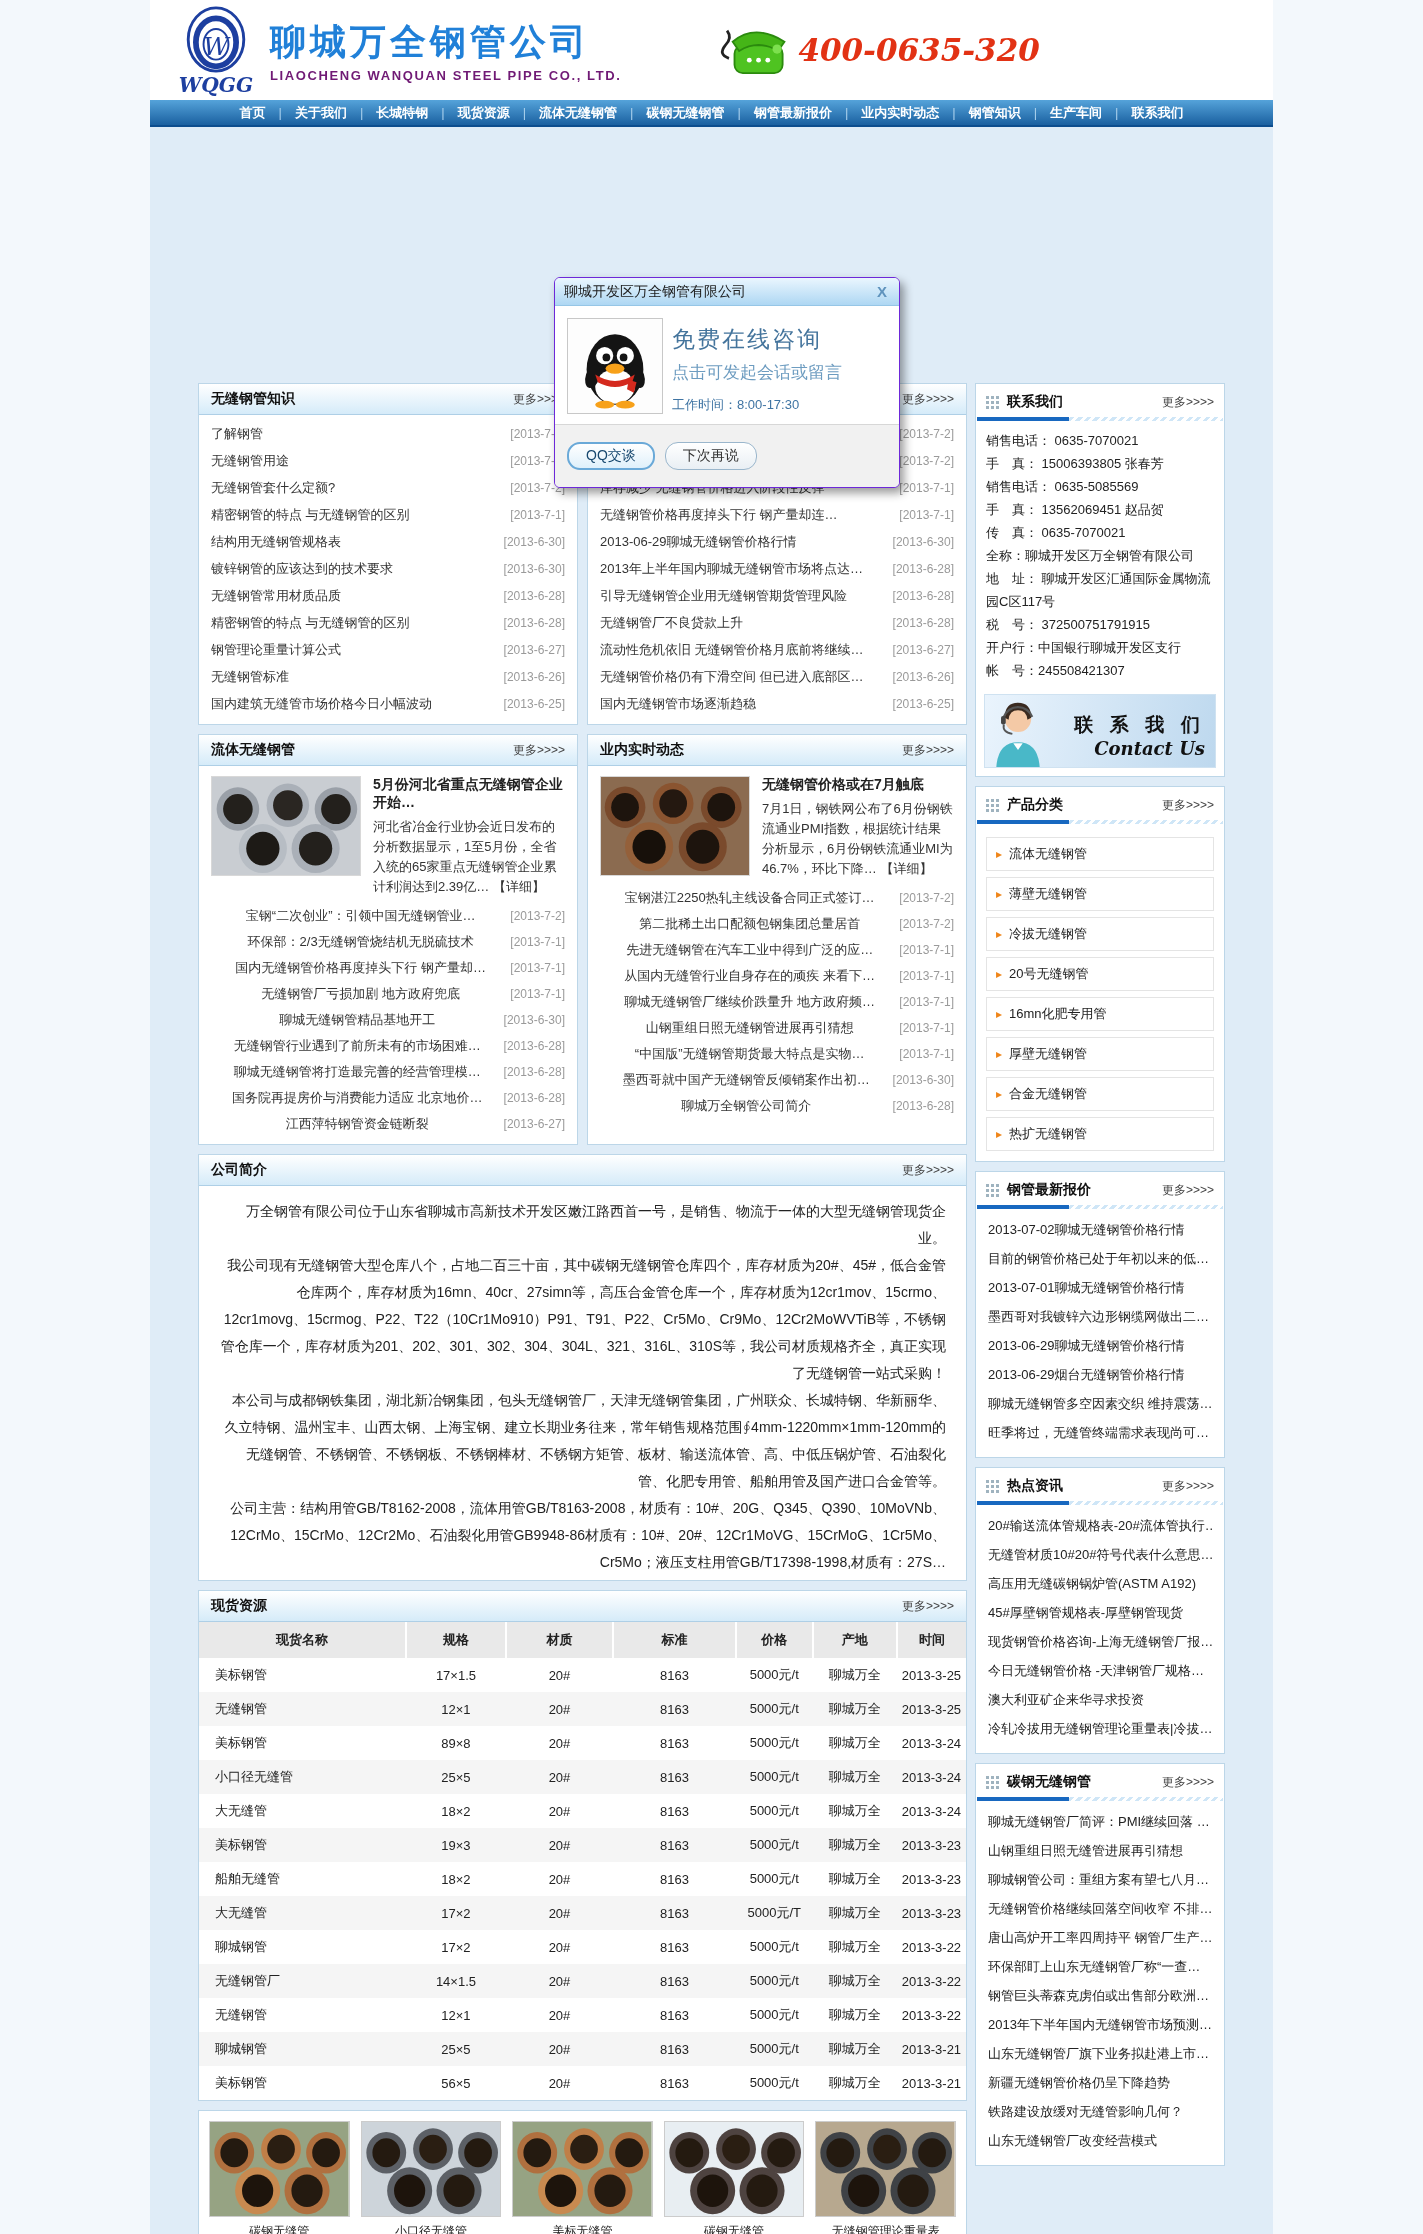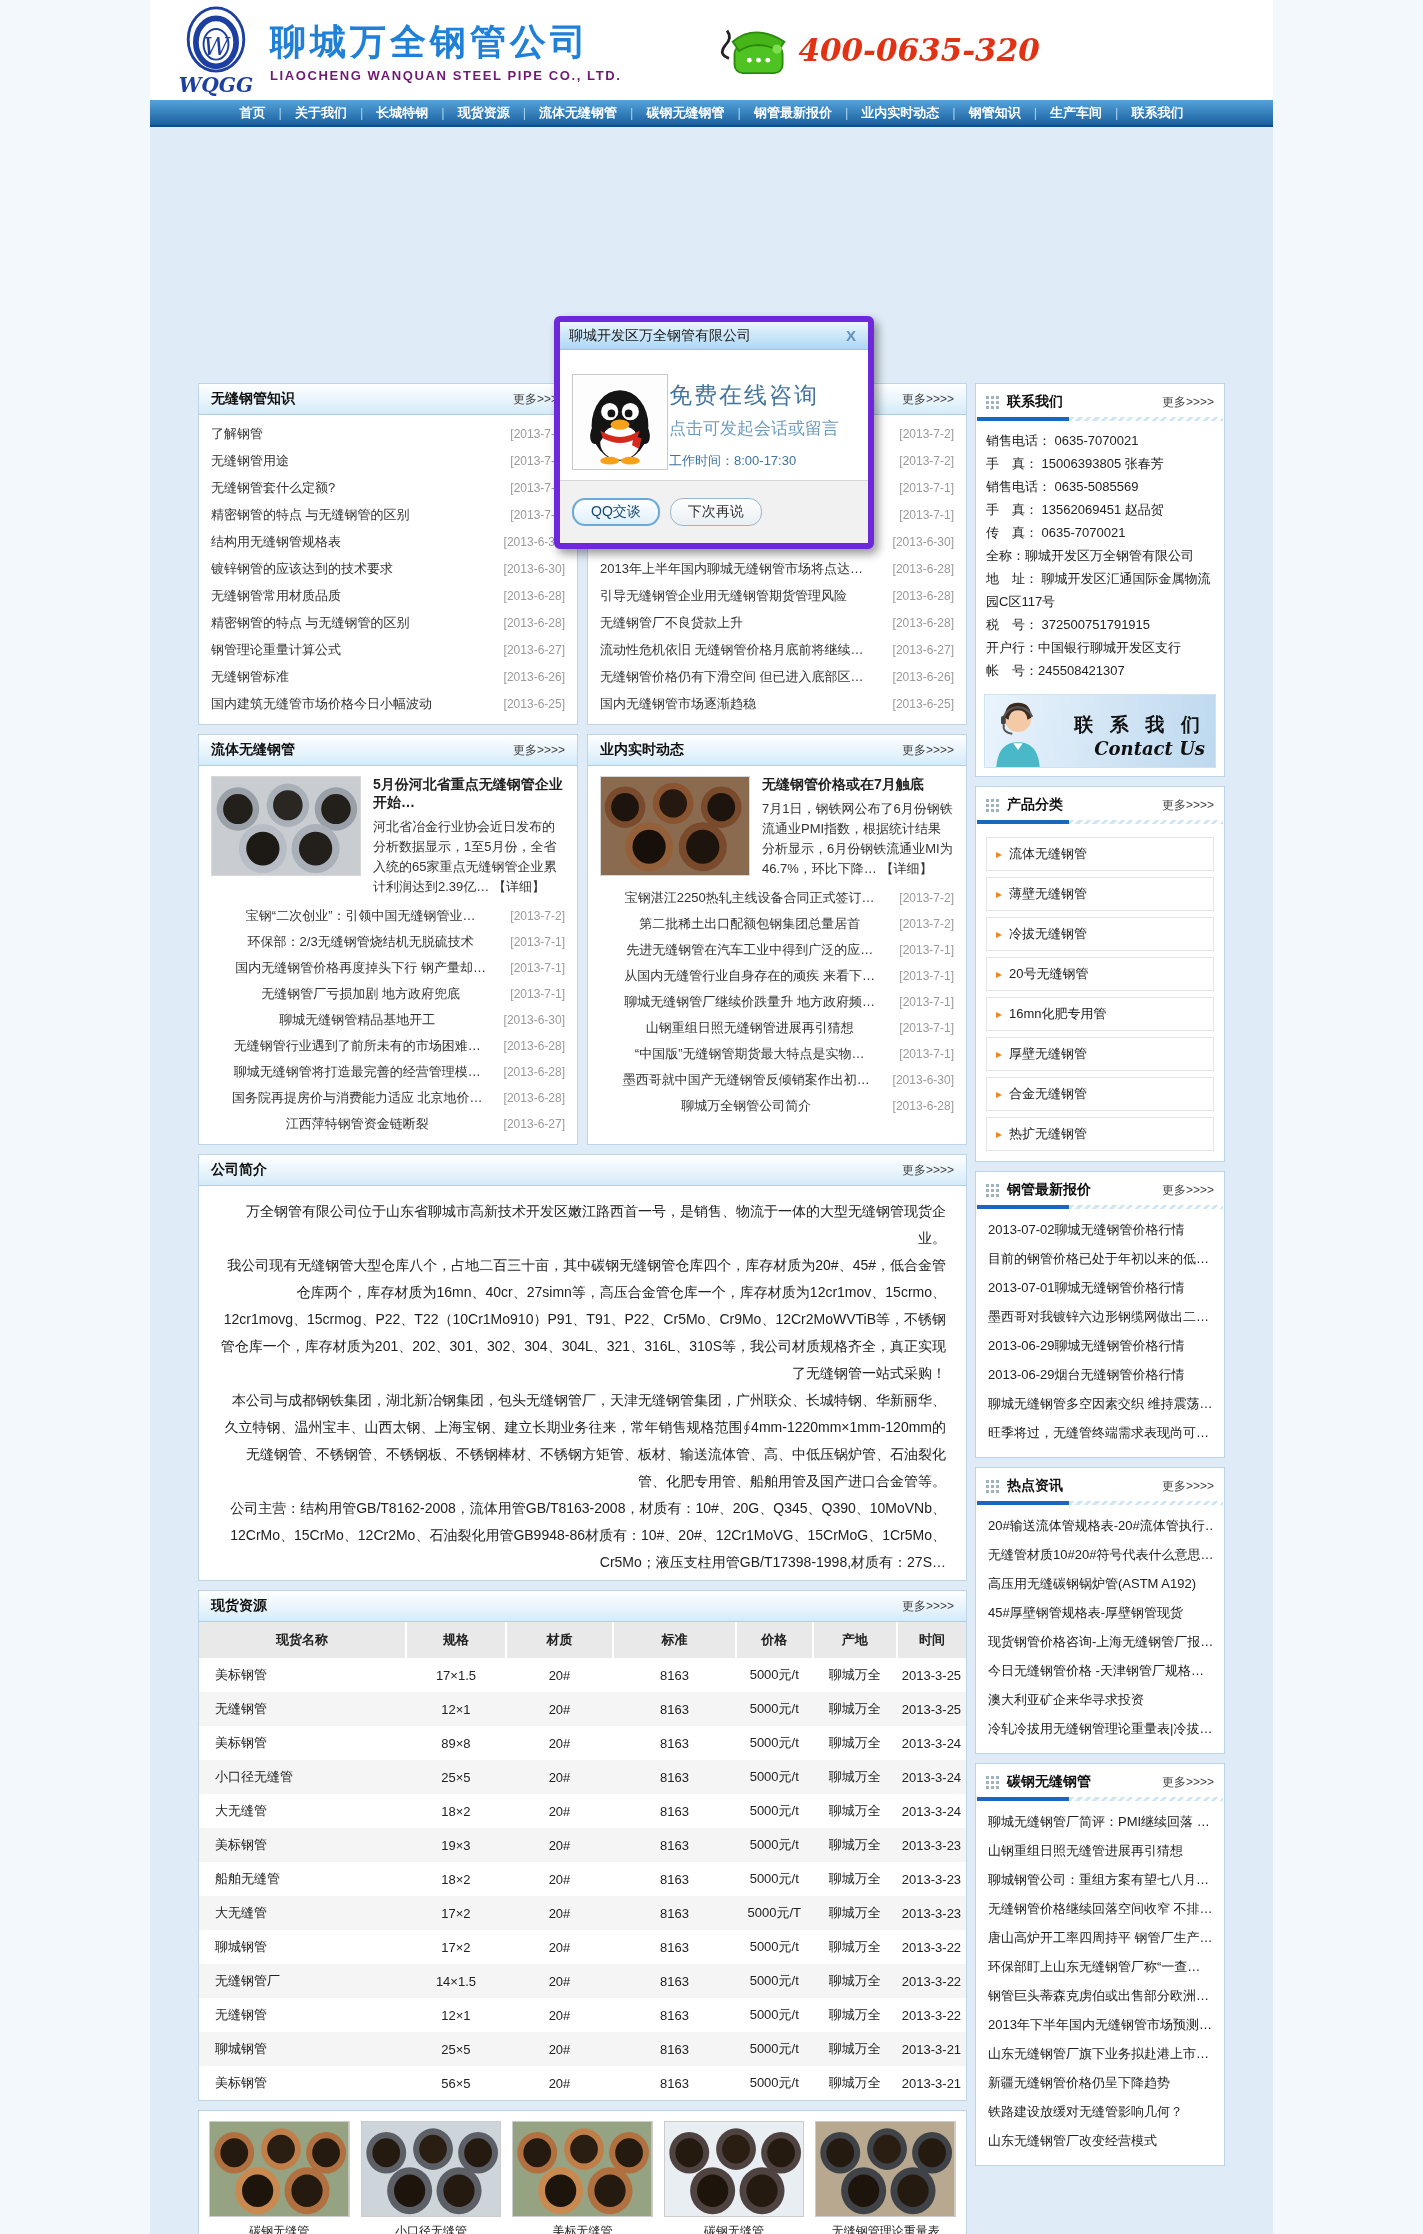--- a/index.html
+++ b/index.html
@@ -86,26 +86,26 @@
   .gallery { display:flex; gap:11px; padding:10px; }
   .gallery figure { flex:1; cursor:pointer; }
   .gallery .gimg { height:96px; border:1px solid #ccc; overflow:hidden; }
   .gallery svg { width:100%; height:100%; display:block; }
   .gallery figcaption { text-align:center; font-size:12px; color:#222; padding-top:6px; }
   .gallery figure:nth-child(2) .p-ring { fill:#5c6066; } .gallery figure:nth-child(2) .p-bg { fill:#cdd4da; }
   .gallery figure:nth-child(4) .p-ring { fill:#4e4340; } .gallery figure:nth-child(4) .p-bg { fill:#e8eef2; }
   .gallery figure:nth-child(5) .p-ring { fill:#3f4246; } .gallery figure:nth-child(5) .p-bg { fill:#b7a88f; }
 
   
-  .qq-dialog { position:absolute; left:404px; top:277px; width:320px; z-index:50; background:#fff;
-    border:6px solid #6d28d9; border-radius:6px; box-shadow:4px 5px 10px rgba(0,0,0,.4); overflow:hidden;margin-top:39px; }
+  .qq-dialog { position:absolute; left:404px; top:277px; width:346px; z-index:50; background:#fff;
+    border:1px solid #6d28d9; border-radius:6px; box-shadow:4px 5px 10px rgba(0,0,0,.4); overflow:hidden; }
   .qq-tb { height:28px; background:linear-gradient(#eaf6fe,#aed7f3); border-bottom:1px solid #96c6e6; display:flex; align-items:center; padding:0 9px; }
   .qq-tb .qt { font-size:14px; color:#1b1b1b; }
   .qq-tb .x { margin-left:auto; font-weight:bold; font-size:15px; color:#5f93bd; cursor:pointer; padding:0 3px; }
-  .qq-body { display:flex; gap:1px; padding:24px 12px 10px; }
+  .qq-body { display:flex; gap:9px; padding:12px 12px 10px; }
   .qq-img { width:96px; height:96px; flex:none; border:1px solid #c8c8c8; background:#fdfdfd; display:flex; align-items:center; justify-content:center; }
   .qq-img svg { width:86px; height:86px; }
   .qq-lines .l1 { font-size:23px; color:#44749c; letter-spacing:2px; margin-top:6px; }
   .qq-lines .l2 { font-size:17px; color:#6d9cc0; margin-top:6px; }
   .qq-lines .l3 { font-size:13px; color:#3f74a3; margin-top:12px; }
   .qq-btns { background:#f1f1f1; border-top:1px solid #d7d7d7; padding:17px 12px; display:flex; justify-content:flex-start; gap:10px; }
   .qq-btns button { font-family:inherit; font-size:14px; padding:3px 17px; border-radius:13px; cursor:pointer; }
   .btn-qq { border:2px solid #6aa9d8; background:linear-gradient(#ffffff,#dff0fb); color:#17486f; }
   .btn-later { border:1px solid #9ab6cc; background:linear-gradient(#ffffff,#e9eff4); color:#333; }
 </style>

